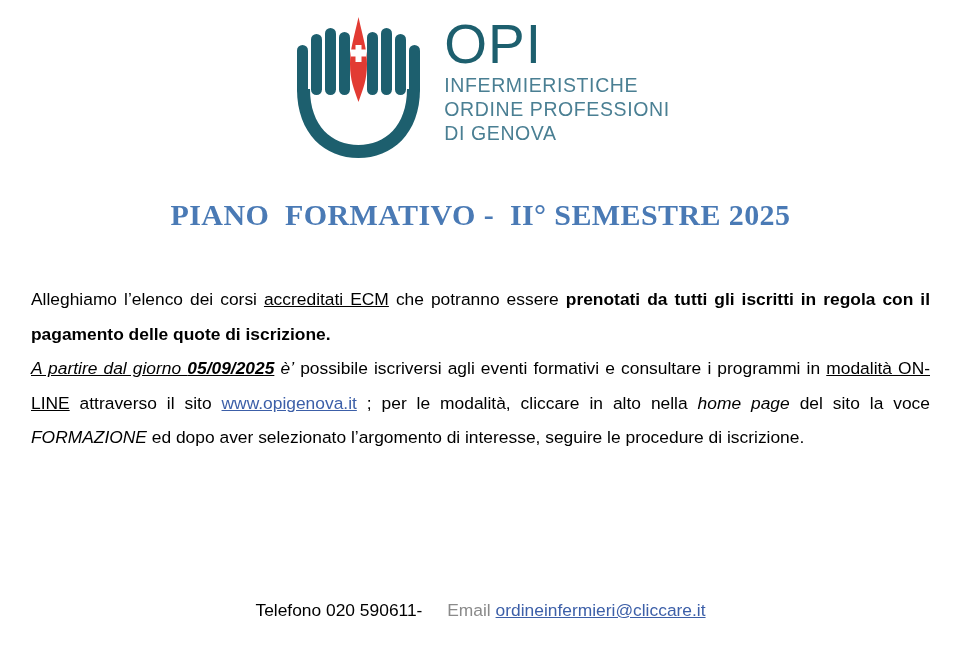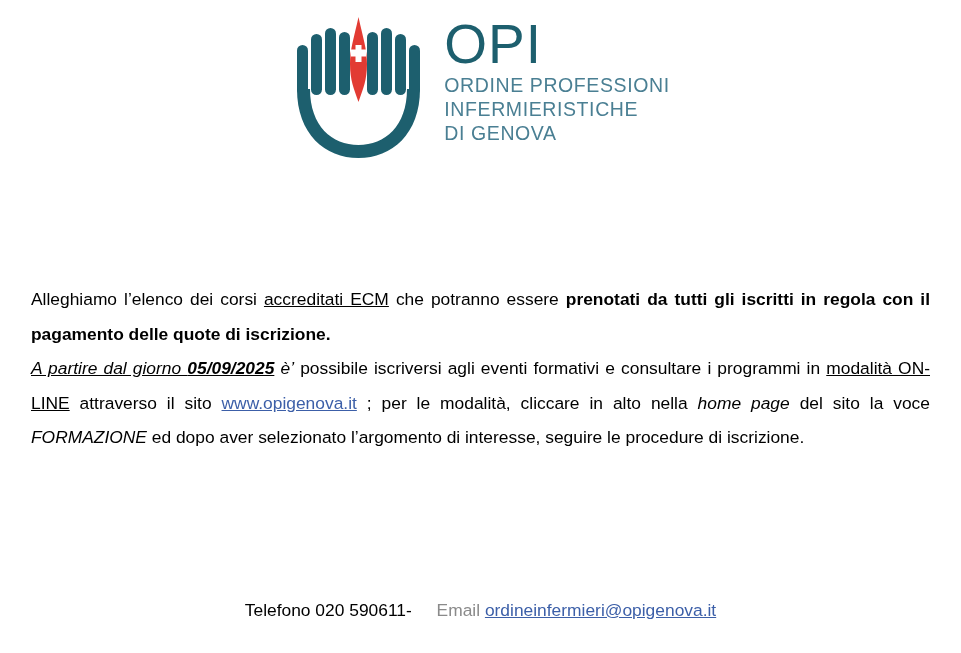--- a/index.html
+++ b/index.html
@@ -152,33 +152,34 @@
         <rect x="180" y="28" width="22" height="134" rx="11" fill="#1d5f6e"></rect>
         <rect x="208" y="40" width="22" height="122" rx="11" fill="#1d5f6e"></rect>
         <rect x="236" y="62" width="22" height="100" rx="11" fill="#1d5f6e"></rect>
 
         <path d="M12 150 C12 240 68 288 135 288 C202 288 258 240 258 150
                  L232 150 C232 224 188 262 135 262 C82 262 38 224 38 150 Z" fill="#1d5f6e"></path>
       </svg>
 
       <div class="logo-text">
         <div class="logo-opi">OPI</div>
+        <div class="logo-sub">INFERMIERISTICHE</div>
         <div class="logo-sub">ORDINE PROFESSIONI</div>
-        <div class="logo-sub">INFERMIERISTICHE</div>
         <div class="logo-sub">DI GENOVA</div>
       </div>
 
     </div>
   </div>
 
+  <div class="doc-title">PIANO  FORMATIVO -  II° SEMESTRE 2025</div>
 
   <div class="body-text">
 
     <p><span>Alleghiamo l’elenco dei corsi </span><span class="u">accreditati ECM</span><span> che potranno essere </span><span class="b">prenotati da tutti gli iscritti in regola con il pagamento delle quote di iscrizione.</span></p>
 
     <p><span class="i u">A partire dal giorno </span><span class="bi u">05/09/2025</span><span class="i"> è’</span><span> possibile iscriversi agli eventi formativi e consultare i programmi in </span><span class="u">modalità ON-LINE</span><span> attraverso il sito  </span><a class="link" href="#">www.opigenova.it</a><span> ; per le modalità, cliccare in alto nella </span><span class="i">home page</span><span> del sito la voce </span><span class="i">FORMAZIONE</span><span>  ed dopo aver selezionato l’argomento di interesse, seguire le procedure di iscrizione.</span></p>
 
 
   </div>
 
-  <div class="footer"><span>Telefono 020 590611- </span><span class="email-label">Email </span><a class="email-link" href="#">ordineinfermieri@opigenova.it</a></div>
+  <div class="footer"><span>Telefono 020 590611- </span><span class="email-label">Email </span><a class="email-link" href="#">ordineinfermieri@cliccare.it</a></div>
 
 </div>
 
 </body></html>

